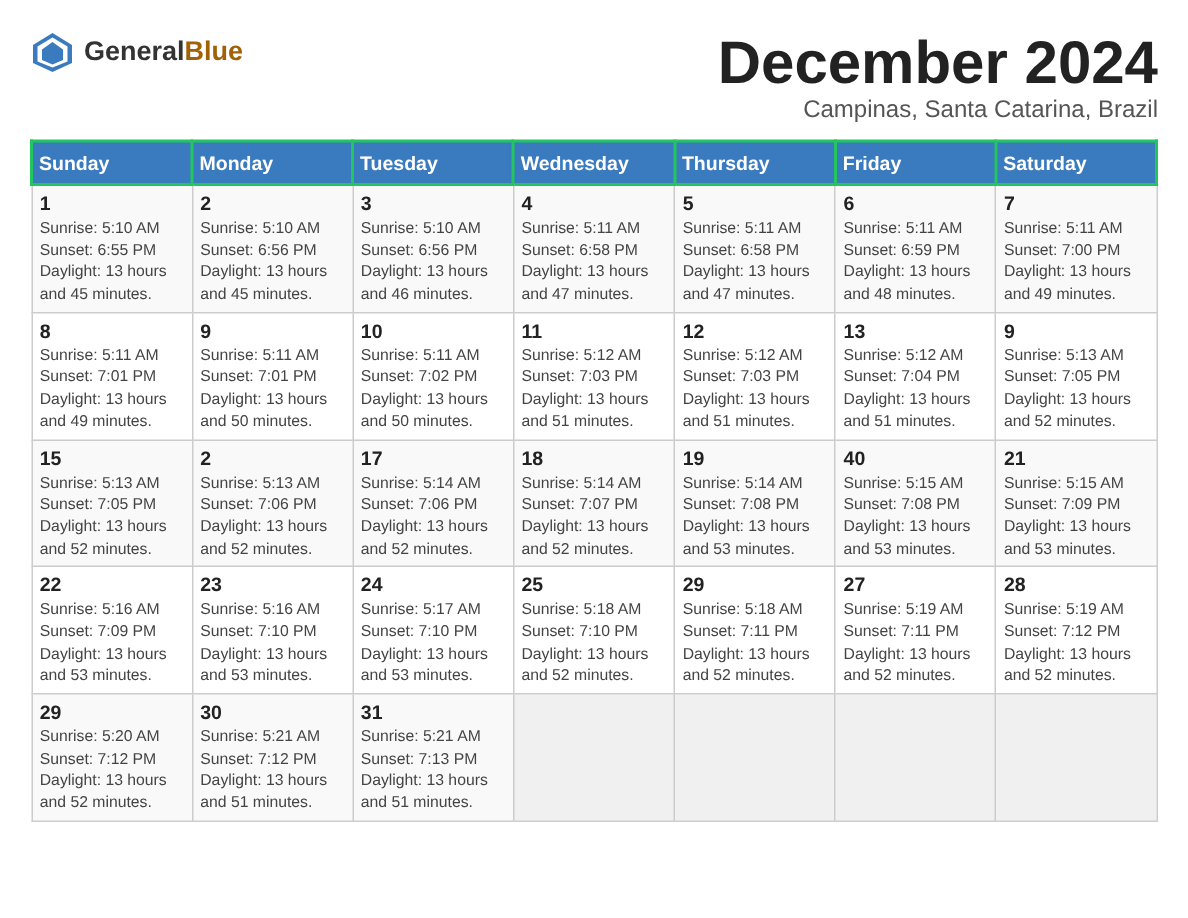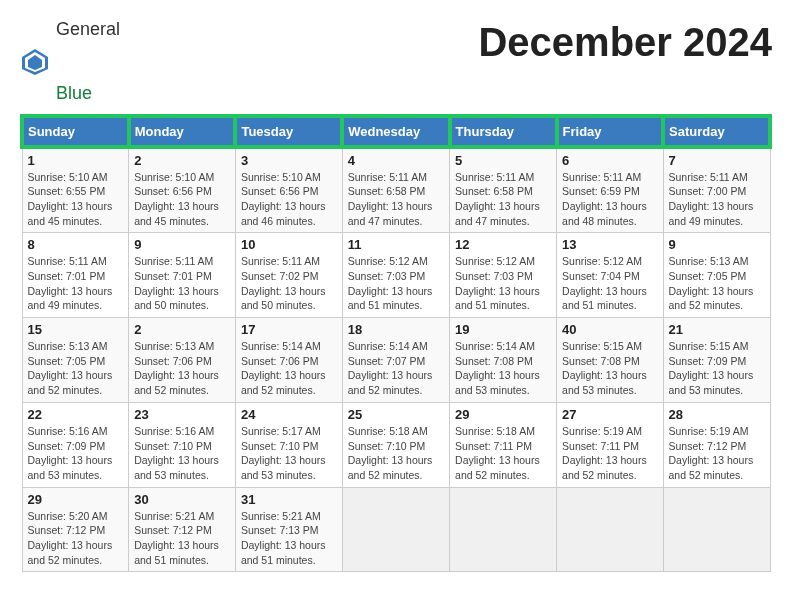--- a/index.html
+++ b/index.html
@@ -16,28 +16,27 @@
       align-items: flex-start;
       margin-bottom: 10px;
     }
     .logo {
       display: flex;
       align-items: center;
       gap: 6px;
     }
     .logo-text {
       display: flex;
-      flex-direction: column;
+      flex-direction: row;
       font-size: 18px;
-      font-weight: normal;
+      font-weight: bold;
       line-height: 1.1;
-      gap: 44px;
     }
     .logo-text span:first-child { color: #333; }
-    .logo-text span:last-child { color: #15803d; }
+    .logo-text span:last-child { color: #a16207; }
     .logo-icon {
       width: 30px;
       height: 30px;
     }
     .title-block {
       text-align: right;
     }
     .title-block h1 {
       font-size: 40px;
       font-weight: bold;
@@ -53,21 +52,21 @@
       border-collapse: collapse;
       font-size: 11px;
     }
     thead tr th {
       background: #3a7bbf;
       color: #fff;
       padding: 6px 4px;
       text-align: left;
       font-size: 13px;
       font-weight: bold;
-      border: 4px solid #22c55e;
+      border: 2px solid #22c55e;
     }
     tbody tr td {
       border: 1px solid #ccc;
       padding: 4px 5px;
       vertical-align: top;
       background: #fff;
       width: 108px;
     }
     tbody tr:nth-child(odd) td {
       background: #f9f9f9;
@@ -98,20 +97,21 @@
       <polygon points="15,5 25,11 25,21 15,25 5,21 5,11" fill="#fff"></polygon>
       <polygon points="15,8 22,13 22,20 15,23 8,20 8,13" fill="#3a7bbf"></polygon>
     </svg>
     <div class="logo-text">
       <span>General</span>
       <span>Blue</span>
     </div>
   </div>
   <div class="title-block">
     <h1>December 2024</h1>
+    <h2>Campinas, Santa Catarina, Brazil</h2>
   </div>
 </div>
 
 <table>
   <thead>
     <tr>
     <th>Sunday</th>
         <th>Monday</th>
         <th>Tuesday</th>
         <th>Wednesday</th>

